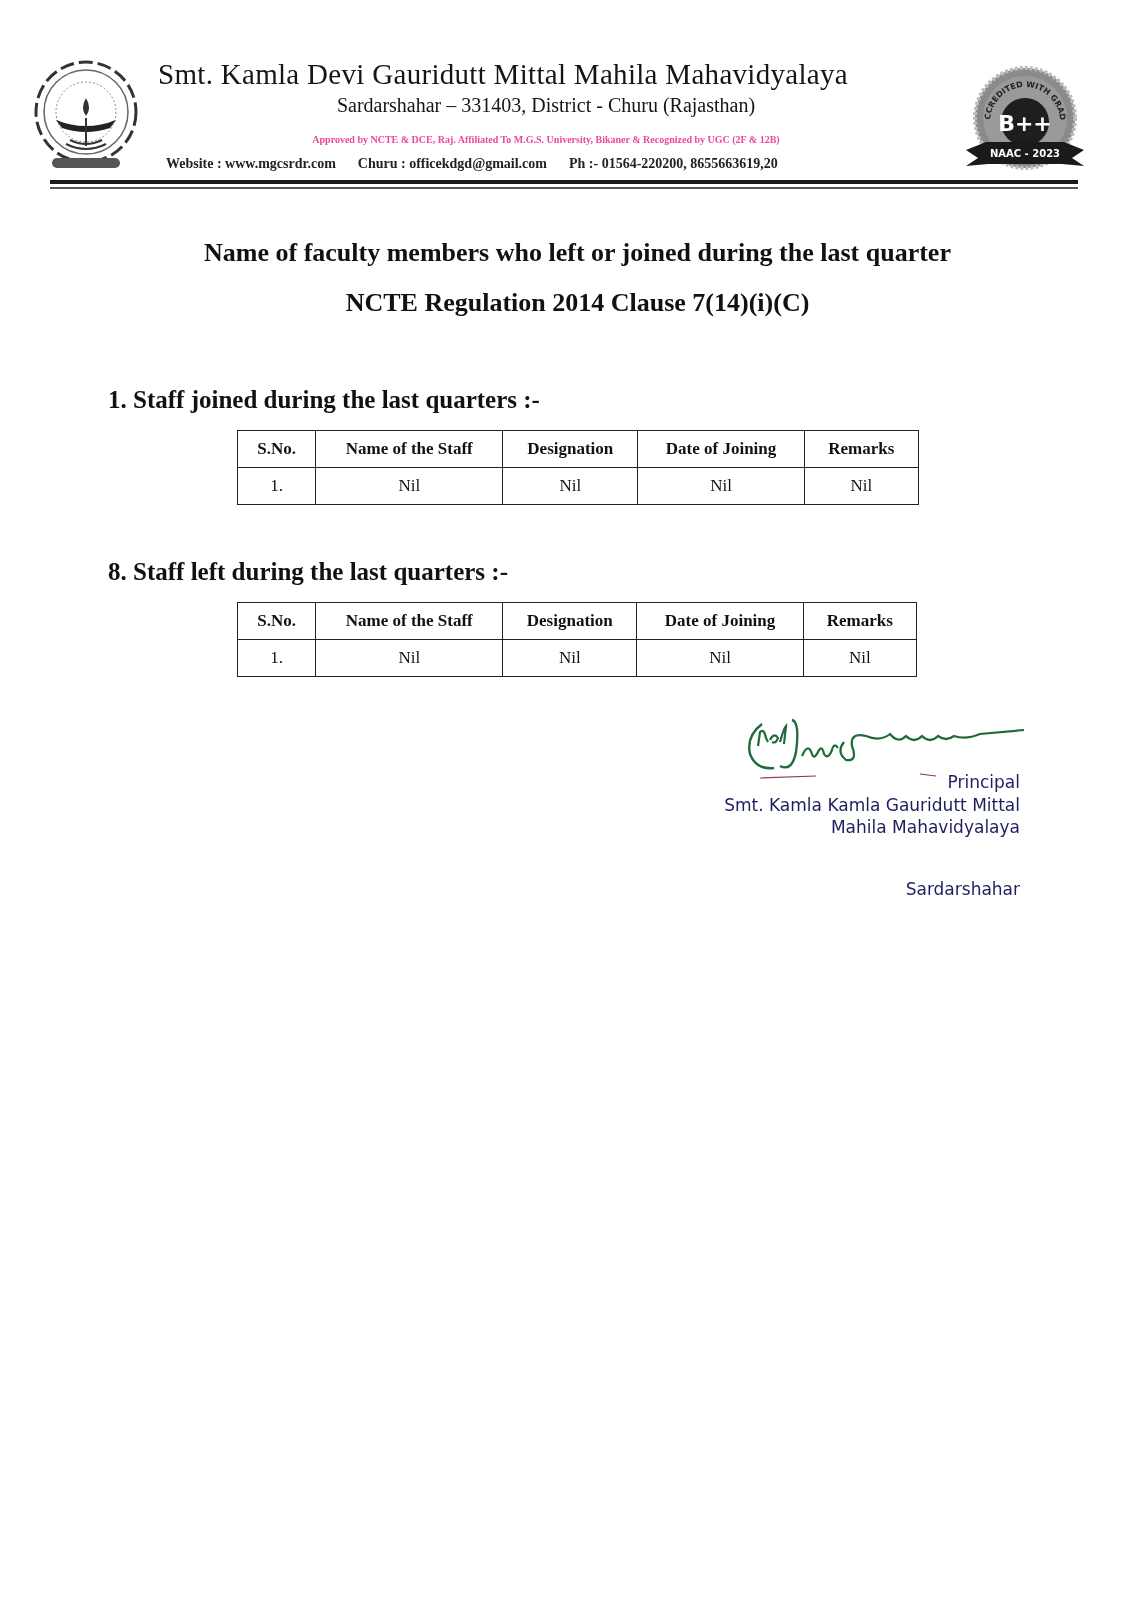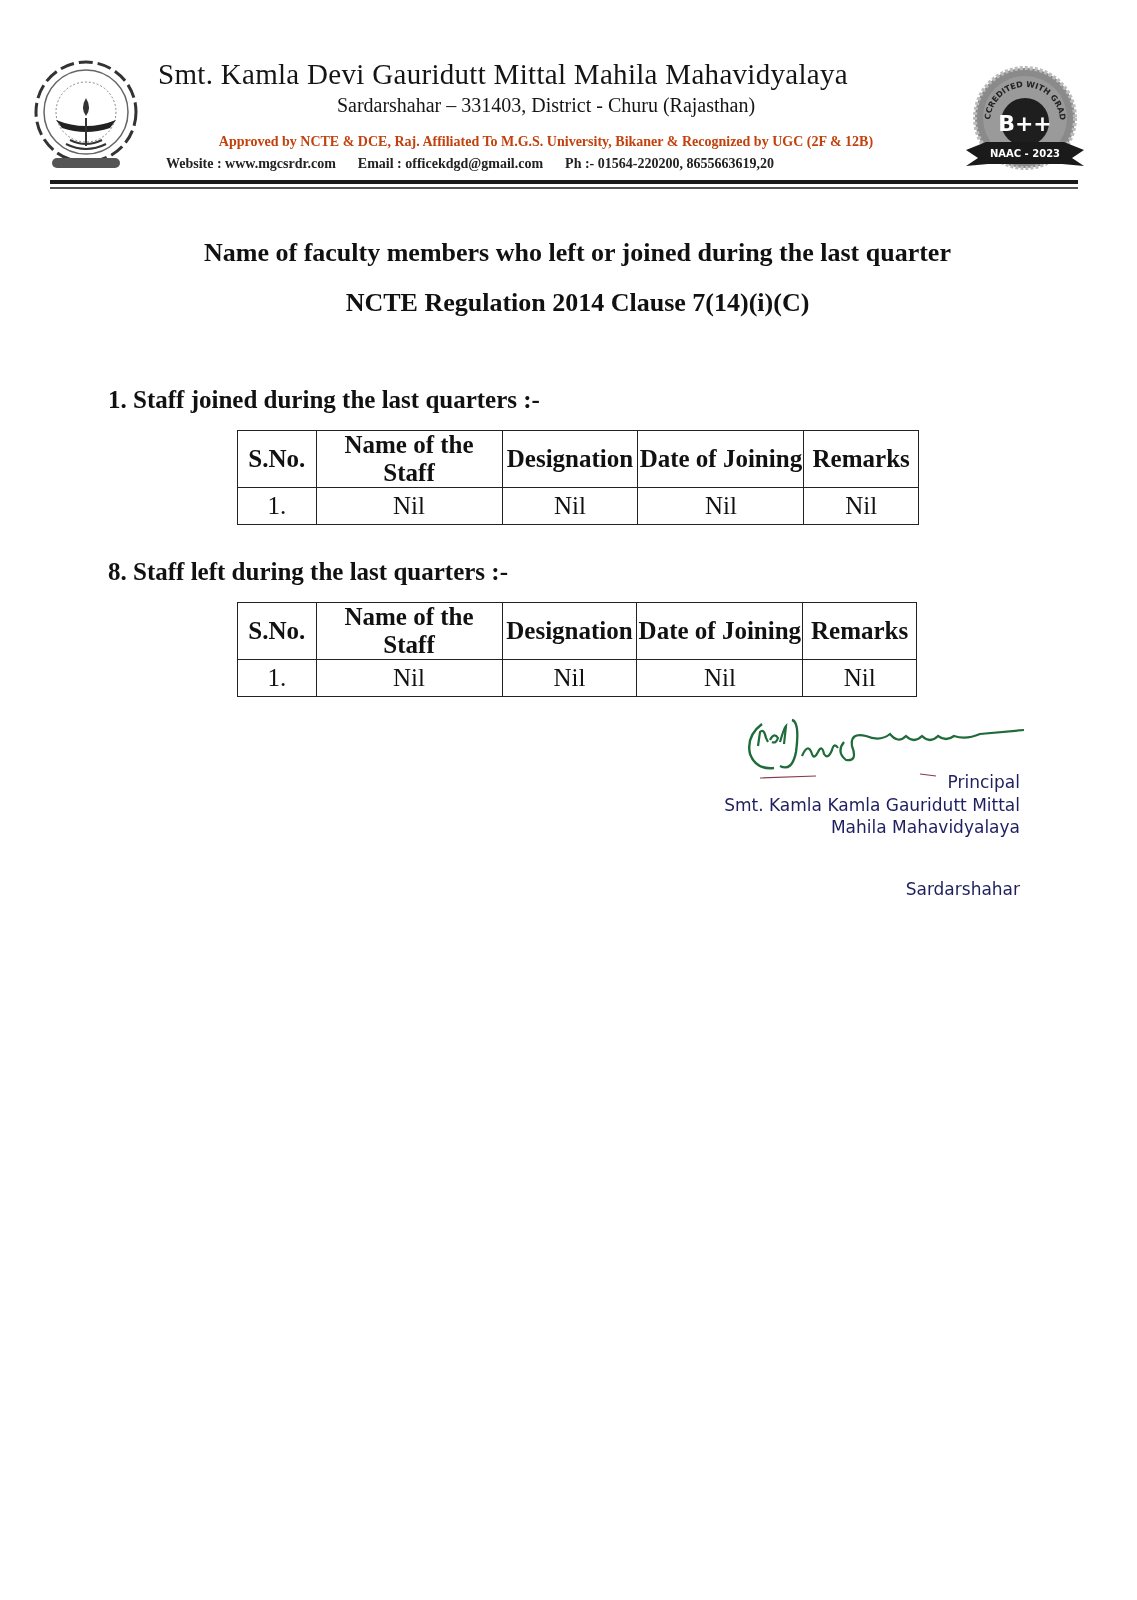--- a/index.html
+++ b/index.html
@@ -17,21 +17,21 @@
   .lh-title {
     position: absolute; left: 146px; top: 58px; width: 840px;
     font-size: 29px; letter-spacing: 0.3px; white-space: nowrap; color: #151515; margin-left: 12px;
   }
   .lh-address {
     position: absolute; left: 146px; top: 94px; width: 800px; text-align: center;
     font-size: 20px; white-space: nowrap; color: #151515;
   }
   .lh-approved {
     position: absolute; left: 146px; top: 134px; width: 800px; text-align: center;
-    font-size: 14px; font-weight: bold; white-space: nowrap; color: #c2410c;
+    font-size: 10px; font-weight: bold; white-space: nowrap; color: #ec4899;
   }
   .lh-contact {
     position: absolute; left: 166px; top: 156px; width: 780px;
     font-size: 14px; font-weight: bold; white-space: nowrap; color: #222;
     display: flex; gap: 22px;
   }
   .rule-thick {
     position: absolute; left: 50px; top: 180px; width: 1028px; height: 4px; background: #1a1a1a;
   }
   .rule-thin {
@@ -44,21 +44,21 @@
   }
   .doc-subtitle {
     position: absolute; left: 0; top: 288px; width: 1155px; text-align: center;
     font-size: 26px; font-weight: bold;
   }
 
   .section-heading {
     position: absolute; left: 108px; font-size: 25px; font-weight: bold; white-space: nowrap;
   }
   table.staff {
-    position: absolute; border-collapse: collapse; font-size: 25px; border-radius: 25px;
+    position: absolute; border-collapse: collapse; font-size: 17px; border-radius: 25px;
   }
   table.staff th, table.staff td {
     border: 1.6px solid #222; text-align: center; padding: 0; height: 36px;
   }
   table.staff th { font-weight: bold; }
   table.staff td { font-weight: normal; }
 
   .signature { position: absolute; left: 690px; top: 712px; width: 340px; height: 160px; }
   .sig-text {
     position: absolute; left: 0; width: 330px; text-align: right;
@@ -80,21 +80,21 @@
     <path d="M40 82 Q56 90 72 82" fill="none" stroke="#333" stroke-width="2"></path>
     <path d="M36 86 Q56 96 76 86" fill="none" stroke="#333" stroke-width="2"></path>
     <rect x="22" y="100" width="68" height="10" rx="5" fill="#555"></rect>
   </svg>
 
   <div class="lh-title">Smt. Kamla Devi Gauridutt Mittal Mahila Mahavidyalaya</div>
   <div class="lh-address">Sardarshahar – 331403, District - Churu (Rajasthan)</div>
   <div class="lh-approved">Approved by NCTE &amp; DCE, Raj. Affiliated To M.G.S. University, Bikaner &amp; Recognized by UGC (2F &amp; 12B)</div>
   <div class="lh-contact">
     <span>Website : www.mgcsrdr.com</span>
-    <span>Email : officekdgd@gmail.com</span>
+    <span>Churu : officekdgd@gmail.com</span>
     <span>Ph :- 01564-220200, 8655663619,20</span>
   </div>
 
   <svg class="badge-right" viewBox="0 0 126 120">
     <defs>
       <path id="ringPath" d="M28 62 A35 35 0 0 1 98 62"></path>
     </defs>
     <circle cx="63" cy="58" r="50" fill="#8a8a8a" stroke="#bbb" stroke-width="4" stroke-dasharray="3 2"></circle>
     <circle cx="63" cy="58" r="42" fill="#9a9a9a"></circle>
     <text font-family="DejaVu Sans, sans-serif" font-size="8" font-weight="bold" fill="#222">

